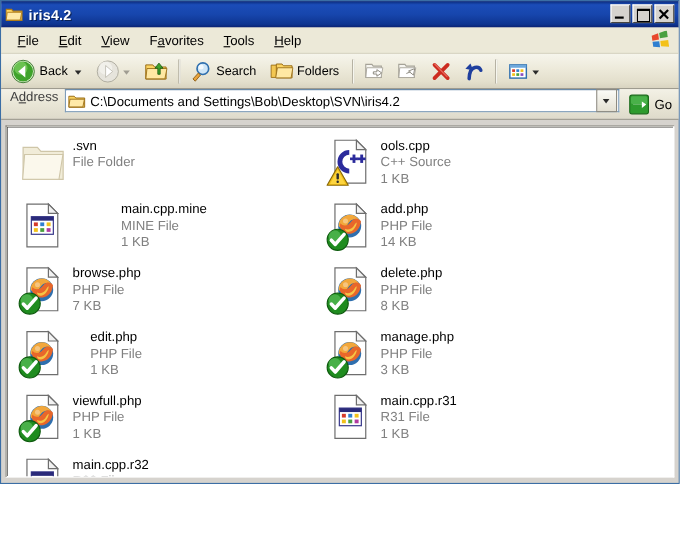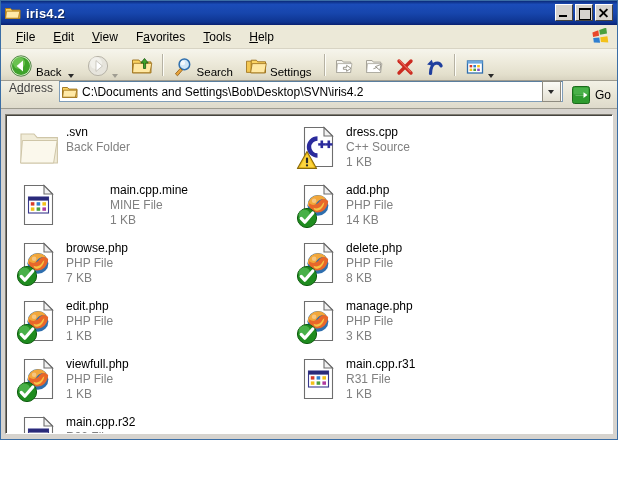--- a/index.html
+++ b/index.html
@@ -120,21 +120,21 @@
     height: 32px;
     box-sizing: border-box;
     background: linear-gradient(to bottom, #f6f5ec 0%, #eeebdc 40%, #e3dfcc 82%, #d8d3c0 100%);
     border-bottom: 1px solid #9e9b8f;
     display: flex;
     align-items: center;
     padding-left: 4px;
   }
   .tb-btn {
     display: flex;
-    align-items: flex-end;
+    align-items: center;
     height: 26px;
     padding: 16px 3px;
     cursor: default;
     border: 1px solid transparent;
     border-radius: 3px;
   }
   .tb-btn .lbl {
     font-size: 11.5px;
     color: #000;
     margin: 0 4px 0 3px;
@@ -355,21 +355,21 @@
     </div>
 
     <div class="tb-btn">
       <span class="icon22">
         <svg viewBox="0 0 22 22" width="22" height="22">
           <path d="M1.5 5.2h5.2l1.3 1.6h6.6v9.6H1.5z" fill="#f3c752" stroke="#9a6d16" stroke-width="0.8"></path>
           <path d="M6.2 4.2h5.2l1.3 1.6h7.8v11H6.2z" fill="#fcd462" stroke="#9a6d16" stroke-width="0.9"></path>
           <path d="M7.2 7.6h14.1l-1.7 9.2H5.6z" fill="#ffe8a3" stroke="#9a6d16" stroke-width="0.8"></path>
         </svg>
       </span>
-      <span class="lbl">Settings</span>
+      <span class="lbl">Folders</span>
     </div>
 
     <div class="tb-sep"></div>
 
     <div class="tb-btn disabled">
       <span class="icon22">
         <svg viewBox="0 0 22 22" width="22" height="22">
           <path d="M2.5 4.5h5.6l1.2 1.6h7.4v10.4H2.5z" fill="#f7f6f1" stroke="#a6a398" stroke-width="1"></path>
           <path d="M3.4 7.6h14.6l-1.6 8.9H2.6z" fill="#ffffff" stroke="#a6a398" stroke-width="0.8"></path>
           <path d="M12.6 11.3v-2l4.4 3-4.4 3v-2h-3.2v-2z" fill="#ffffff" stroke="#8d8a7f" stroke-width="0.9"></path>
@@ -463,21 +463,21 @@
     <div class="grid" id="file-grid">
         <div class="file-item" style="left: 10px; top: 8px;">
           <div class="file-icon-wrap">
             <svg viewBox="0 0 40 44" width="40" height="44" style="position:absolute;left:3px;top:4px;">
       <path d="M2 7h13l3.2 3.6h20.2V36H2z" fill="#f1ecd8" stroke="#cfc6a8" stroke-width="1.1"></path>
       <path d="M3.4 13.5h34.8L34.6 36H1.6z" fill="#fbf8ec" stroke="#cfc6a8" stroke-width="1"></path>
     </svg>
           </div>
           <div class="file-text">
             <div class="f-name">.svn</div>
-            <div class="f-type">Back Folder</div>
+            <div class="f-type">File Folder</div>
           </div>
         </div>
         <div class="file-item" style="left: 10px; top: 66px; gap: 44px;">
           <div class="file-icon-wrap">
             <svg viewBox="0 0 36 44" width="36" height="44" style="position:absolute;left:5px;top:3px;">
 
   <path d="M3.5 1.5h19.5L31.5 10v30.5H3.5z" fill="#ffffff" stroke="#6e6e6e" stroke-width="1.1"></path>
   <path d="M23 1.5L31.5 10H23z" fill="#f2f2f2" stroke="#6e6e6e" stroke-width="1.1"></path>
 
       <rect x="7.5" y="13" width="20" height="16" fill="#ffffff" stroke="#3a3a8c" stroke-width="1.1"></rect>
@@ -520,21 +520,21 @@
       <path d="M5.2 11.4l3.6 3.8 8-9.2" fill="none" stroke="#ffffff" stroke-width="3.2" stroke-linecap="round" stroke-linejoin="round"></path>
     </svg>
             </span>
           </div>
           <div class="file-text">
             <div class="f-name">browse.php</div>
             <div class="f-type">PHP File</div>
             <div class="f-size">7 KB</div>
           </div>
         </div>
-        <div class="file-item" style="left: 10px; top: 182px;">
+        <div class="file-item" style="left: 10px; top: 182px; gap: 16px;">
           <div class="file-icon-wrap">
             <svg viewBox="0 0 36 44" width="36" height="44" style="position:absolute;left:5px;top:3px;">
 
   <path d="M3.5 1.5h19.5L31.5 10v30.5H3.5z" fill="#ffffff" stroke="#6e6e6e" stroke-width="1.1"></path>
   <path d="M23 1.5L31.5 10H23z" fill="#f2f2f2" stroke="#6e6e6e" stroke-width="1.1"></path>
 
       <g transform="translate(5.5,10) scale(0.95)">
         <circle cx="12" cy="12" r="11" fill="#2f6fae"></circle>
         <path d="M12 1.2a10.8 10.8 0 0 1 9.4 5.4c-3-1.6-6.6-1.3-9 0.8-2.4 2-2.4 4.6-5 6-2.3 1.2-4.8 0.3-6-1.4A10.8 10.8 0 0 1 12 1.2z" fill="#f2a73b"></path>
         <path d="M3.2 9.4c1.8 2.4 5 2.6 7.4 1.2 2.6-1.5 3.2-4.4 6.2-5.2 2.6-0.7 4.8 0.4 6 2.2-0.4 5.6-3.6 9.8-8.2 11.4-4.8 1.6-9.6-0.6-11.4-5-0.8-1.6-0.6-3.2 0-4.6z" fill="#e8672a"></path>
@@ -628,21 +628,21 @@
             <span style="position: absolute; left: 0px; bottom: 0px; width: 22px; height: 22px;">
               <svg viewBox="0 0 22 22" width="22" height="22" style="position:absolute;left:0;bottom:2px;">
       <path d="M11 2.6L20.6 19.4H1.4z" fill="#f3c119" stroke="#8a6a0a" stroke-width="1.1" stroke-linejoin="round"></path>
       <path d="M11 5.6L18 18.2H4z" fill="#ffd94a" opacity="0.8"></path>
       <rect x="9.9" y="8.4" width="2.2" height="5.8" rx="1" fill="#2b2b2b"></rect>
       <rect x="9.9" y="15.2" width="2.2" height="2.2" rx="1" fill="#2b2b2b"></rect>
     </svg>
             </span>
           </div>
           <div class="file-text">
-            <div class="f-name">dress.cpp</div>
+            <div class="f-name">ools.cpp</div>
             <div class="f-type">C++ Source</div>
             <div class="f-size">1 KB</div>
           </div>
         </div>
         <div class="file-item" style="left: 290px; top: 66px;">
           <div class="file-icon-wrap">
             <svg viewBox="0 0 36 44" width="36" height="44" style="position:absolute;left:5px;top:3px;">
 
   <path d="M3.5 1.5h19.5L31.5 10v30.5H3.5z" fill="#ffffff" stroke="#6e6e6e" stroke-width="1.1"></path>
   <path d="M23 1.5L31.5 10H23z" fill="#f2f2f2" stroke="#6e6e6e" stroke-width="1.1"></path>

